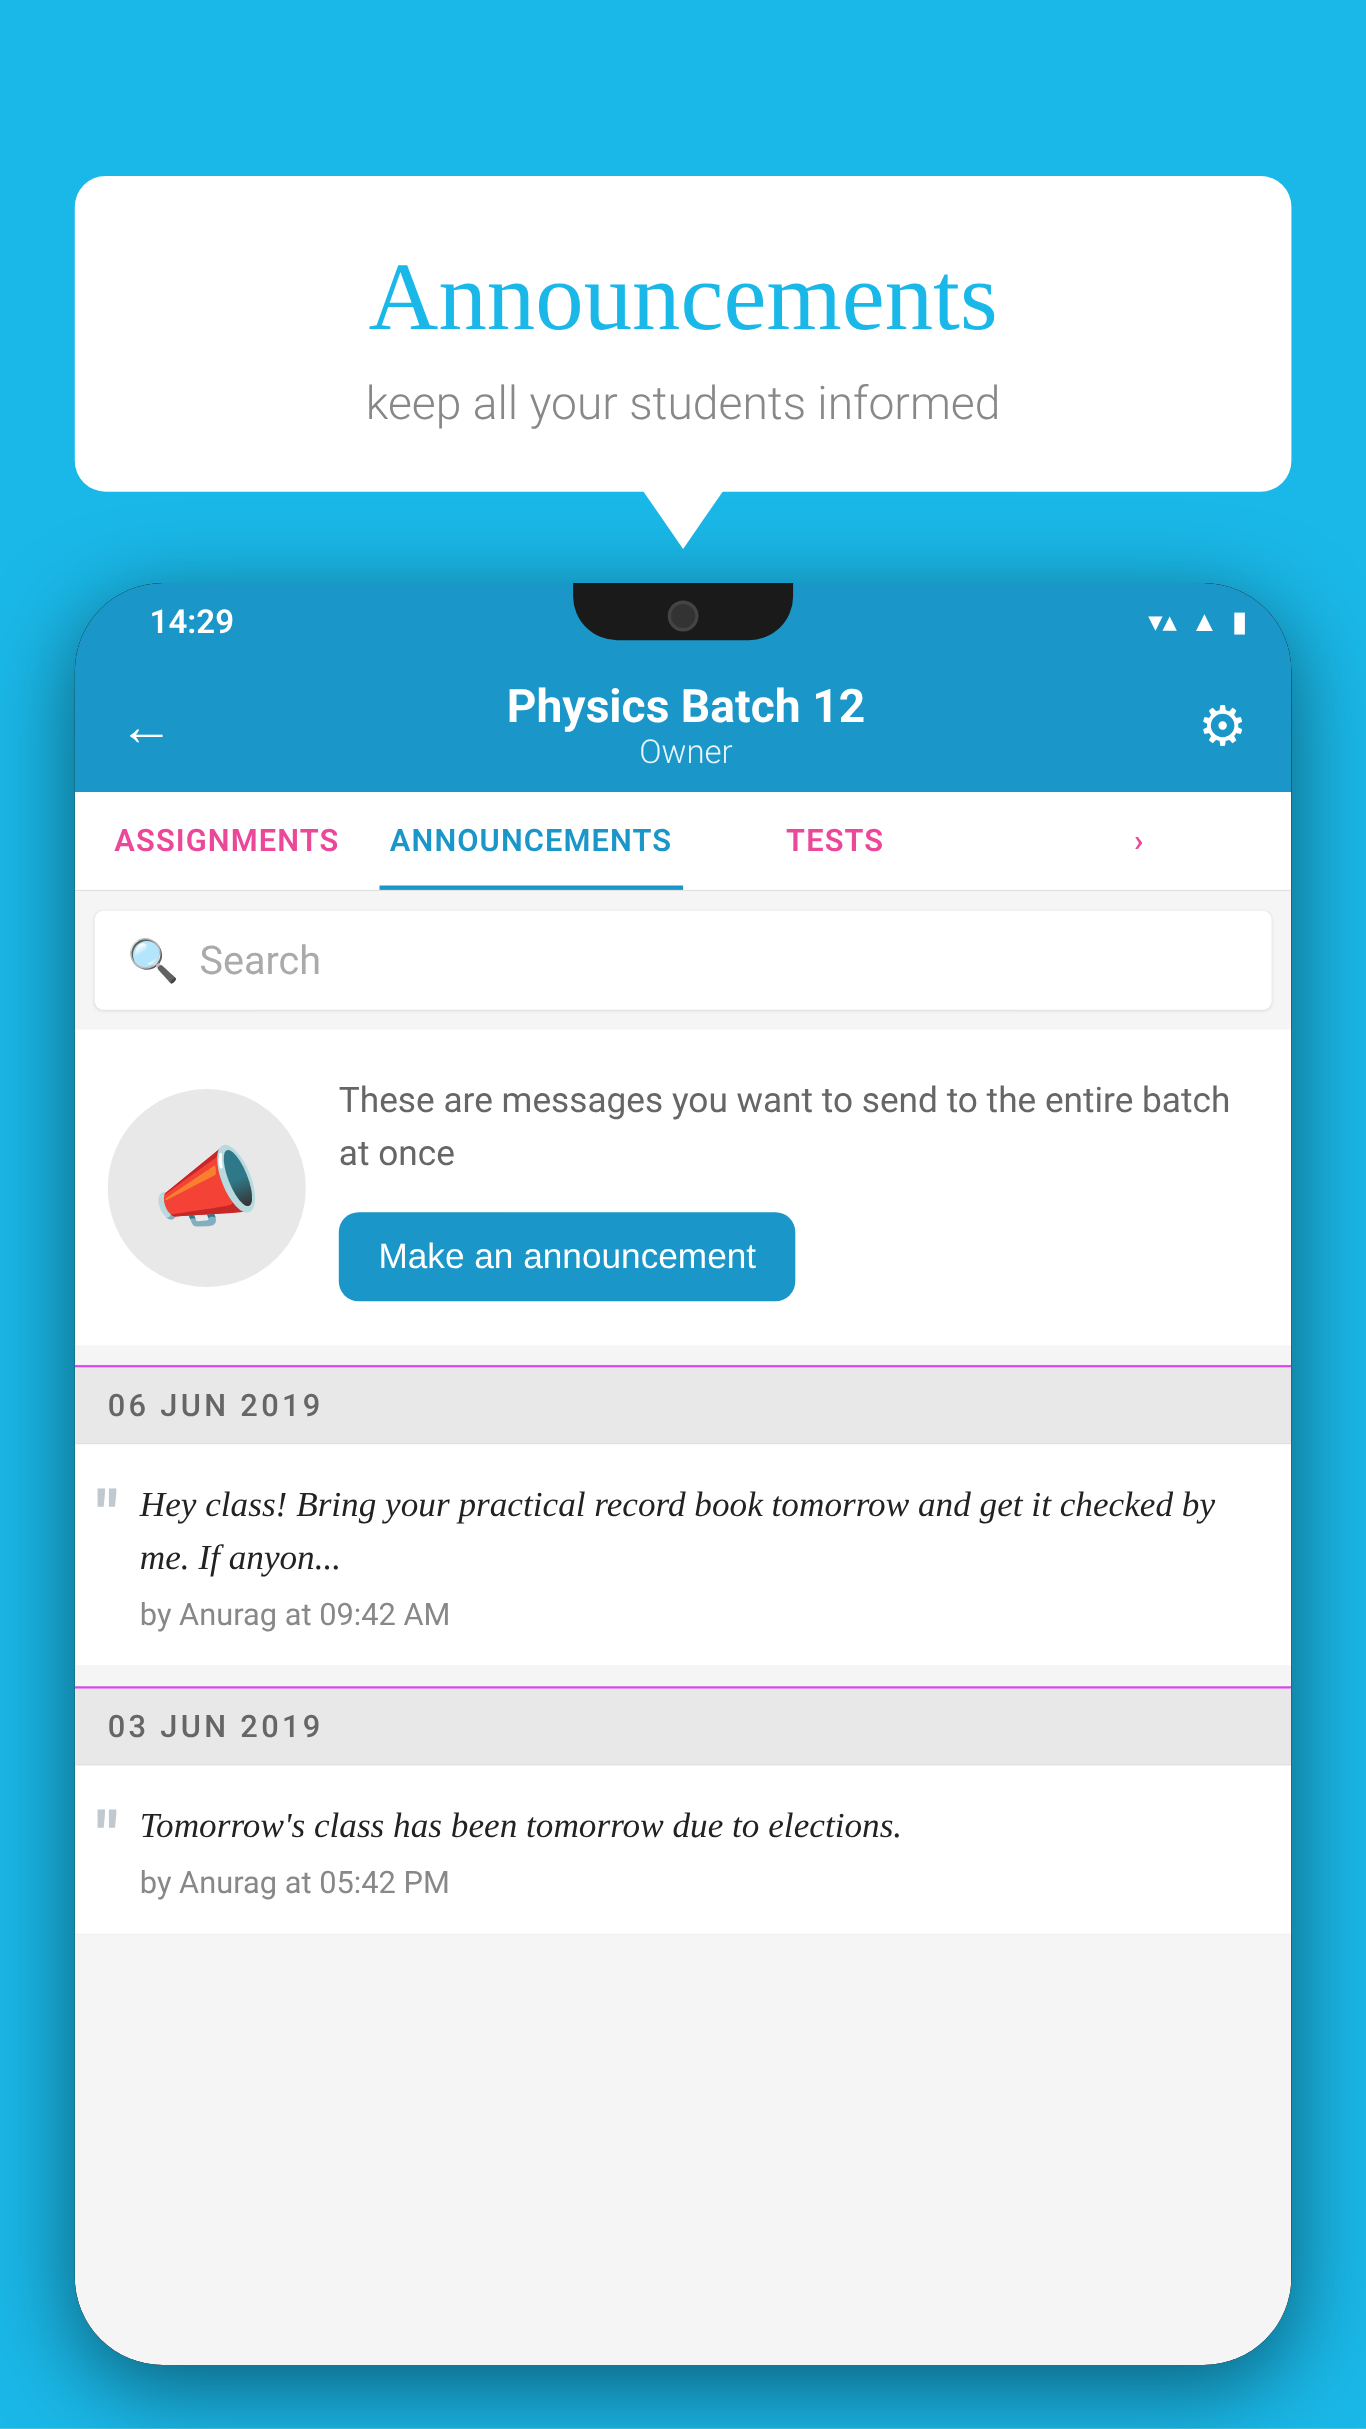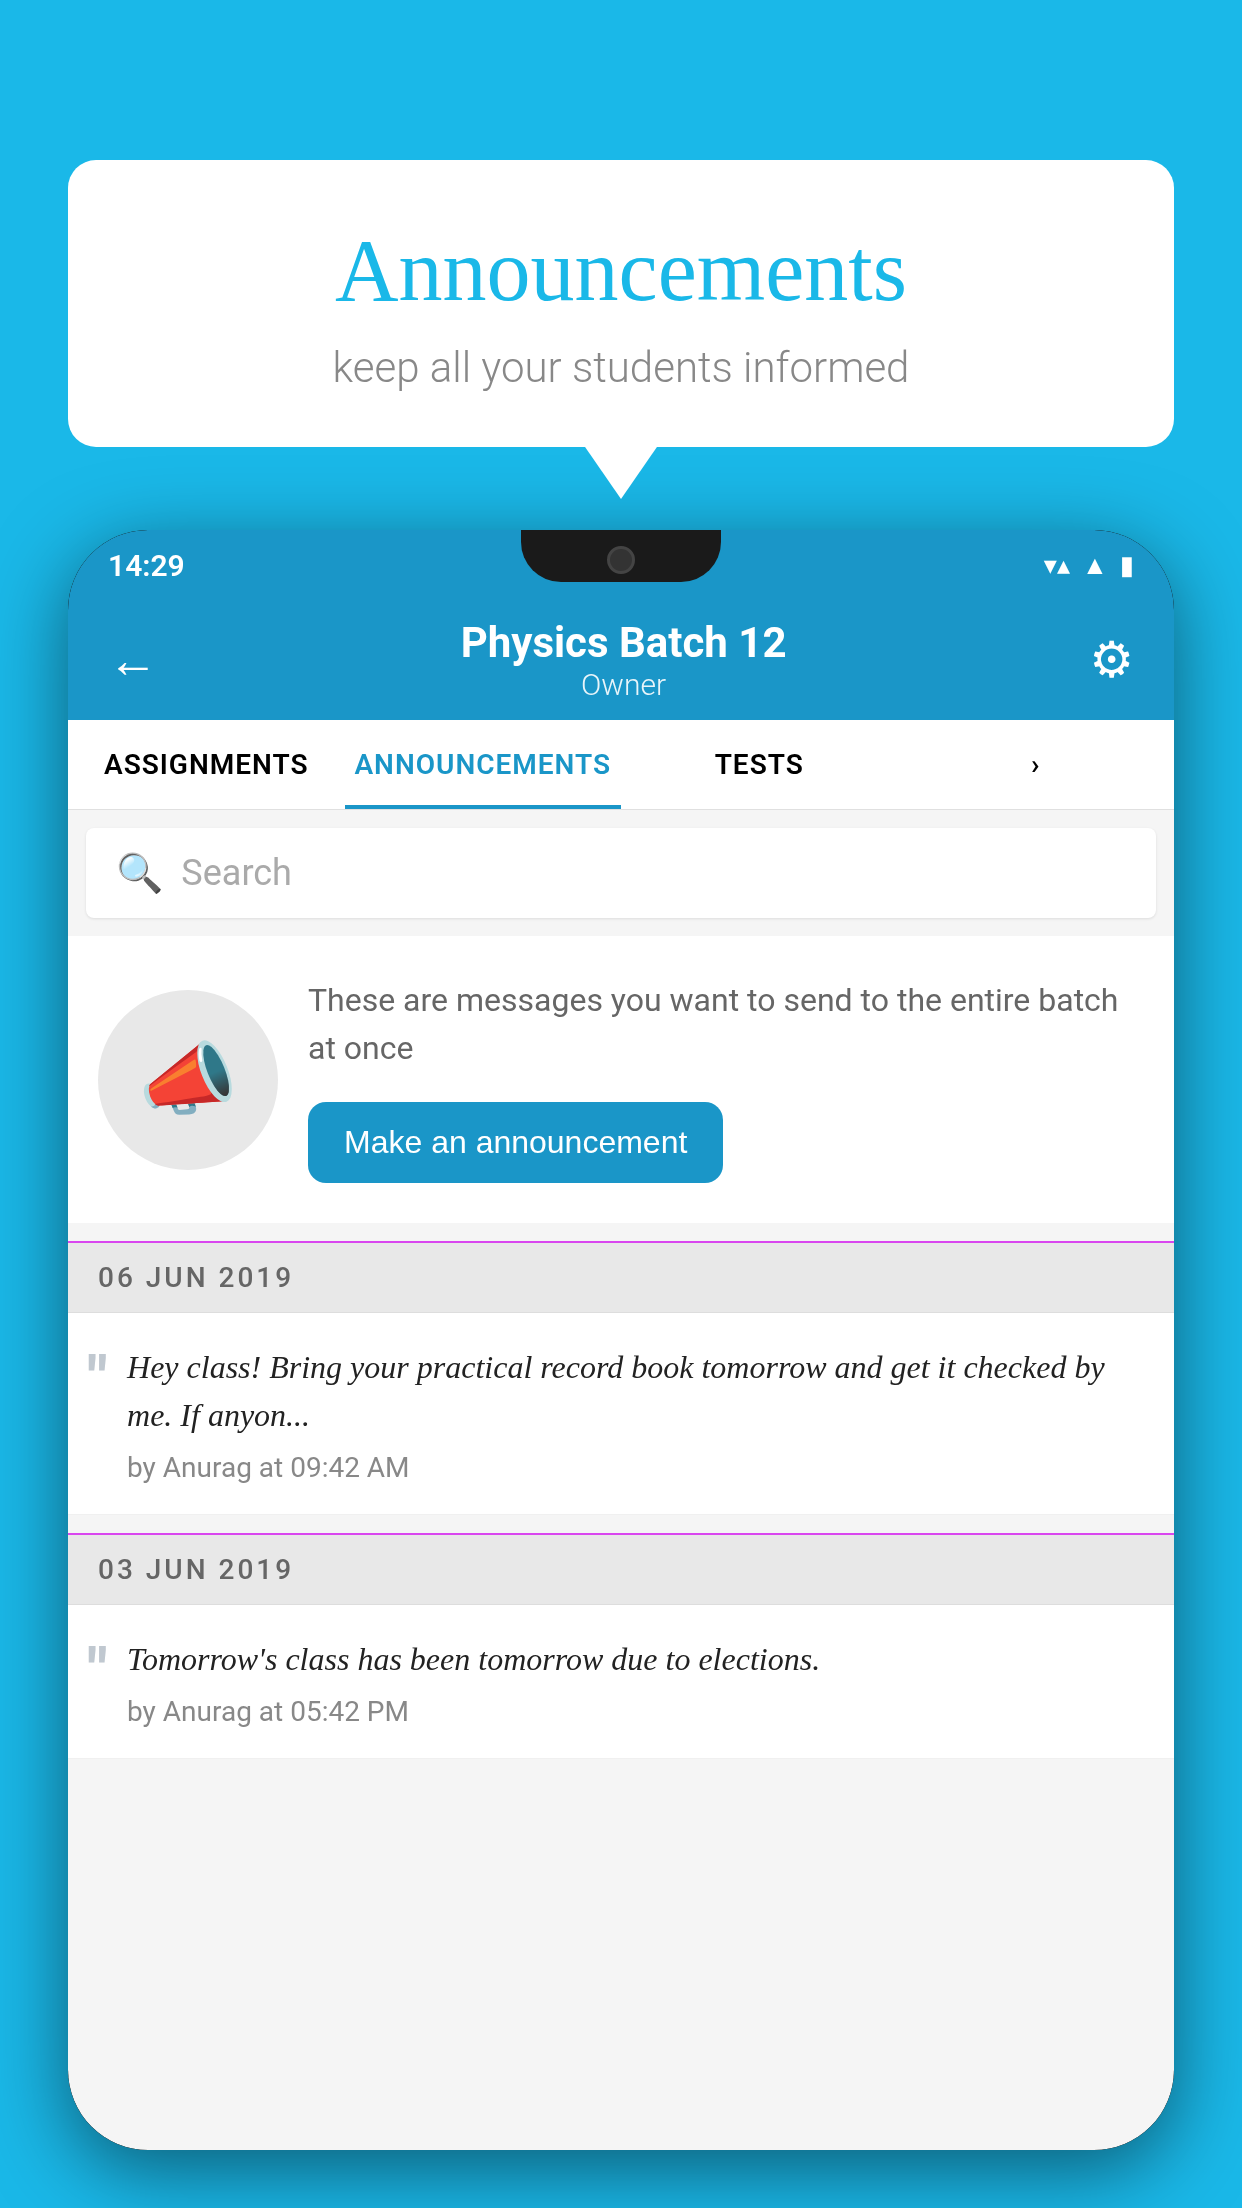--- a/index.html
+++ b/index.html
@@ -114,20 +114,21 @@
       align-items: center;
       justify-content: space-between;
       padding: 0 40px;
       z-index: 50;
     }
 
     .status-time {
       color: white;
       font-size: 30px;
       font-weight: 600;
+      margin-left: 28px;
     }
 
     .status-icons {
       display: flex;
       align-items: center;
       gap: 12px;
     }
 
     .wifi-icon, .signal-icon, .battery-icon {
       color: white;
@@ -191,21 +192,21 @@
       z-index: 50;
     }
 
     .tab-item {
       flex: 1;
       display: flex;
       align-items: center;
       justify-content: center;
       font-size: 28px;
       font-weight: 600;
-      color: #000000;
+      color: #ec4899;
       cursor: pointer;
       position: relative;
       letter-spacing: 1px;
     }
 
     .tab-item.active {
       color: #1a96c8;
     }
 
     .tab-item.active::after {

